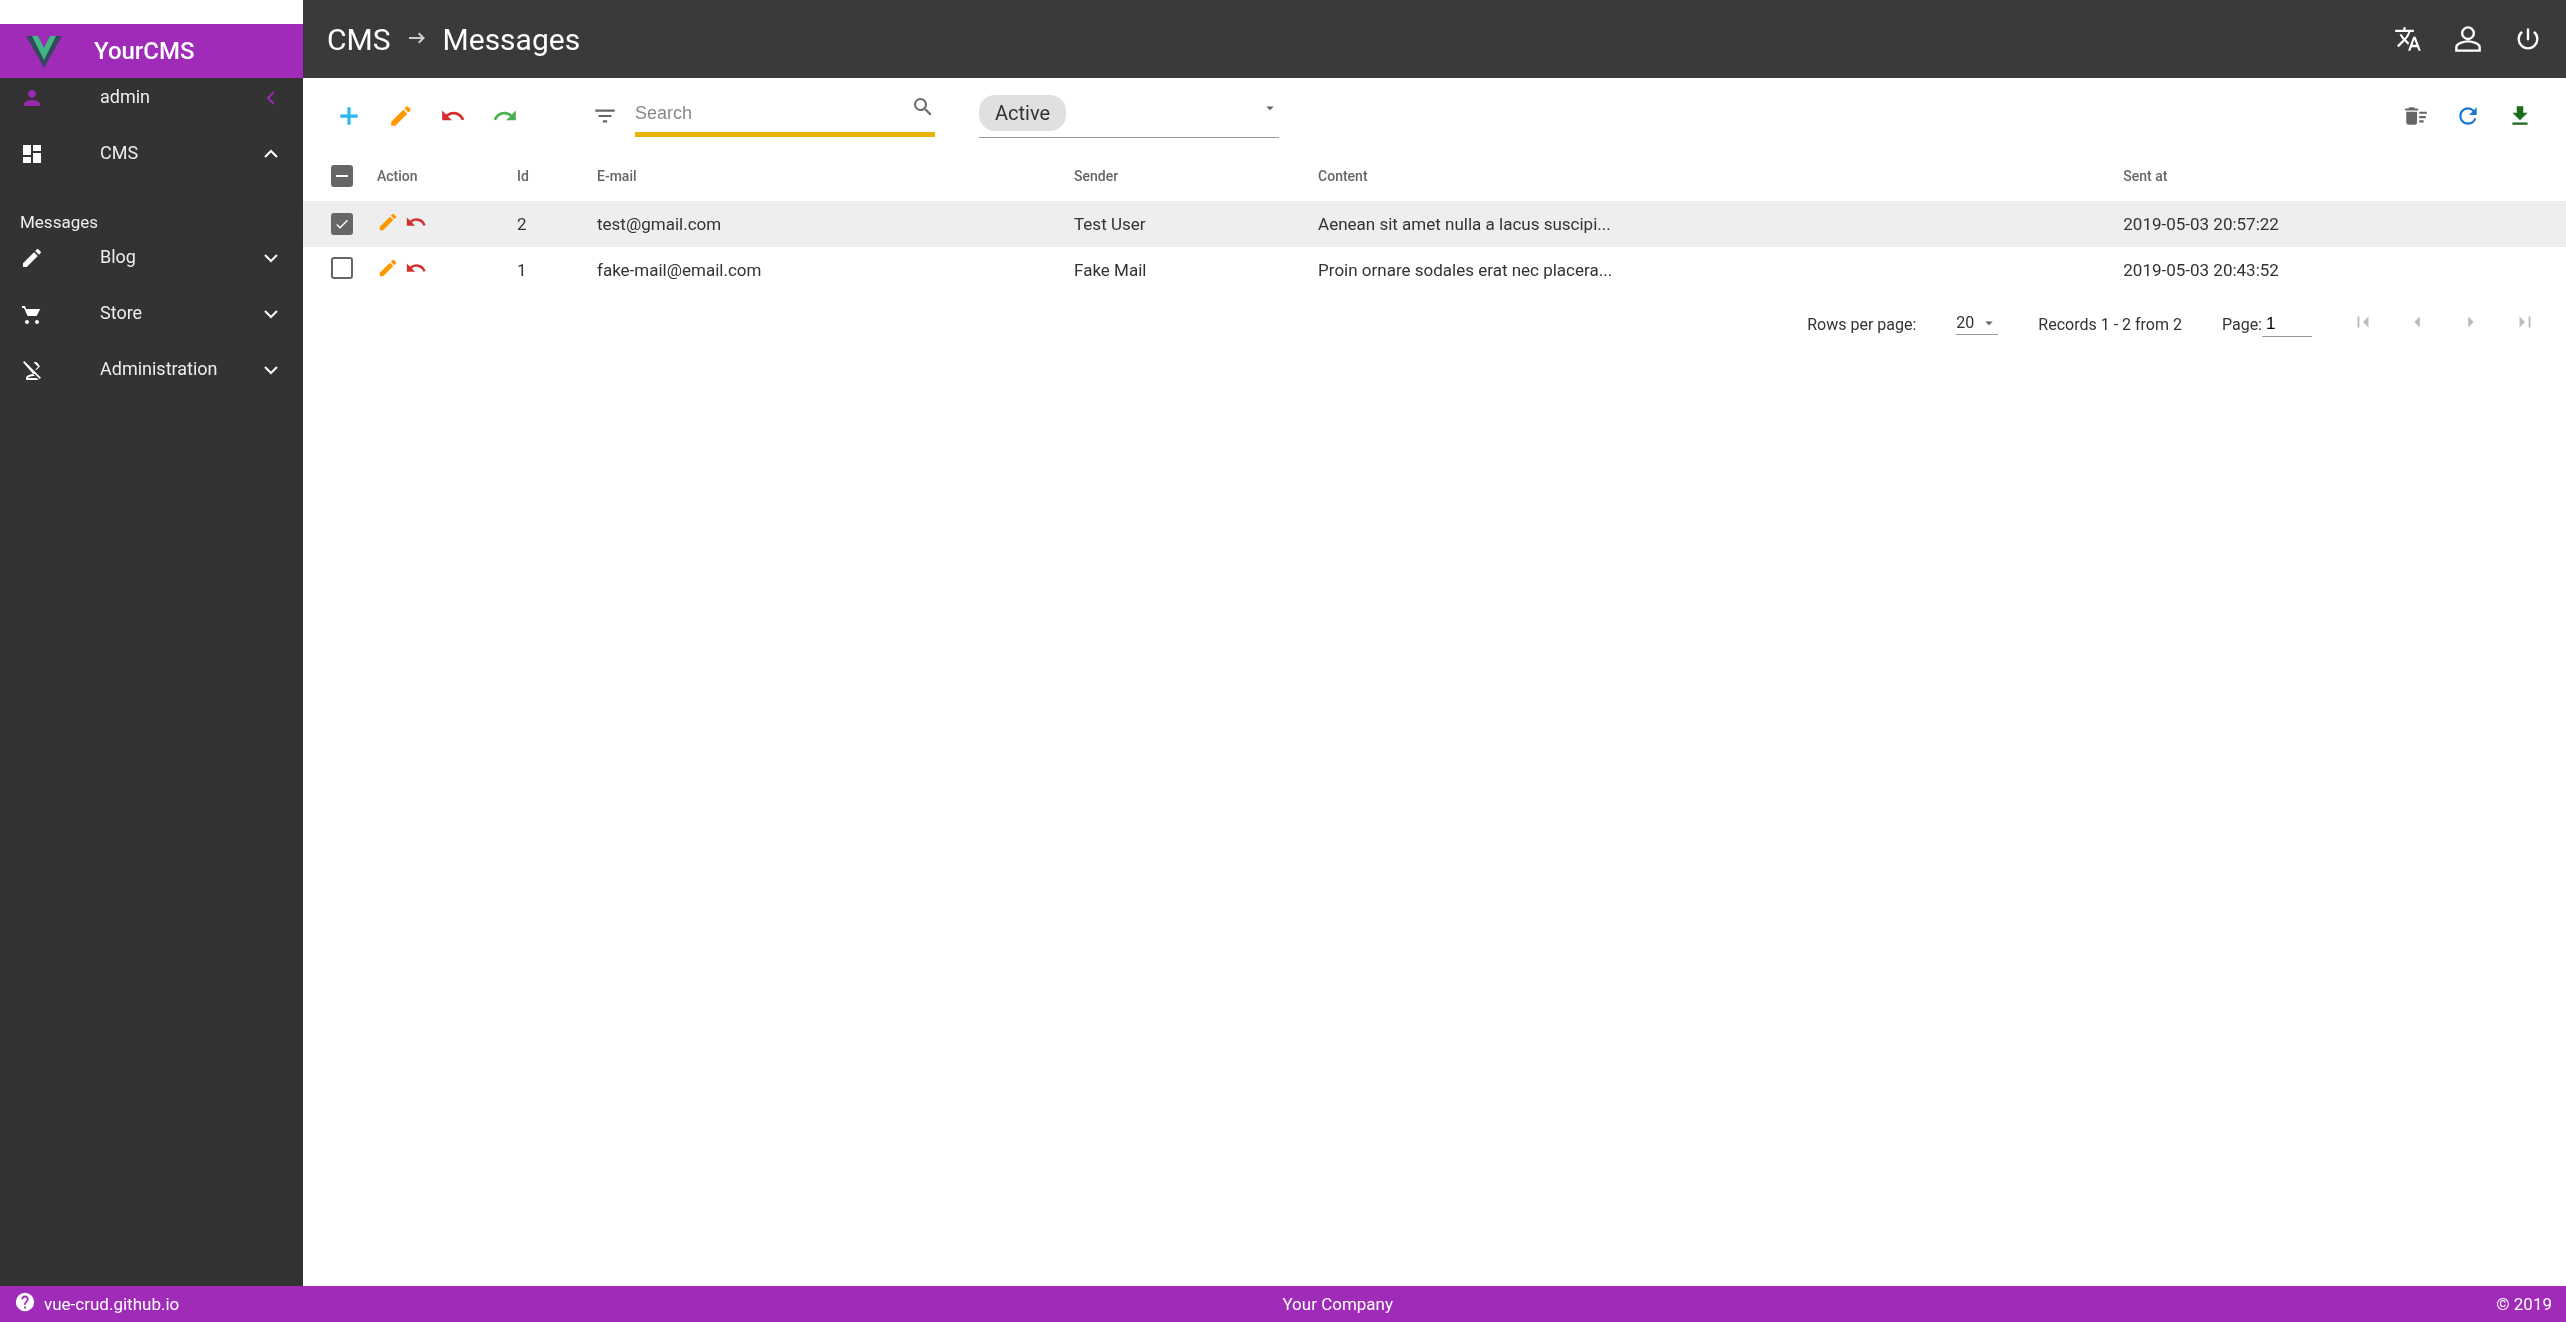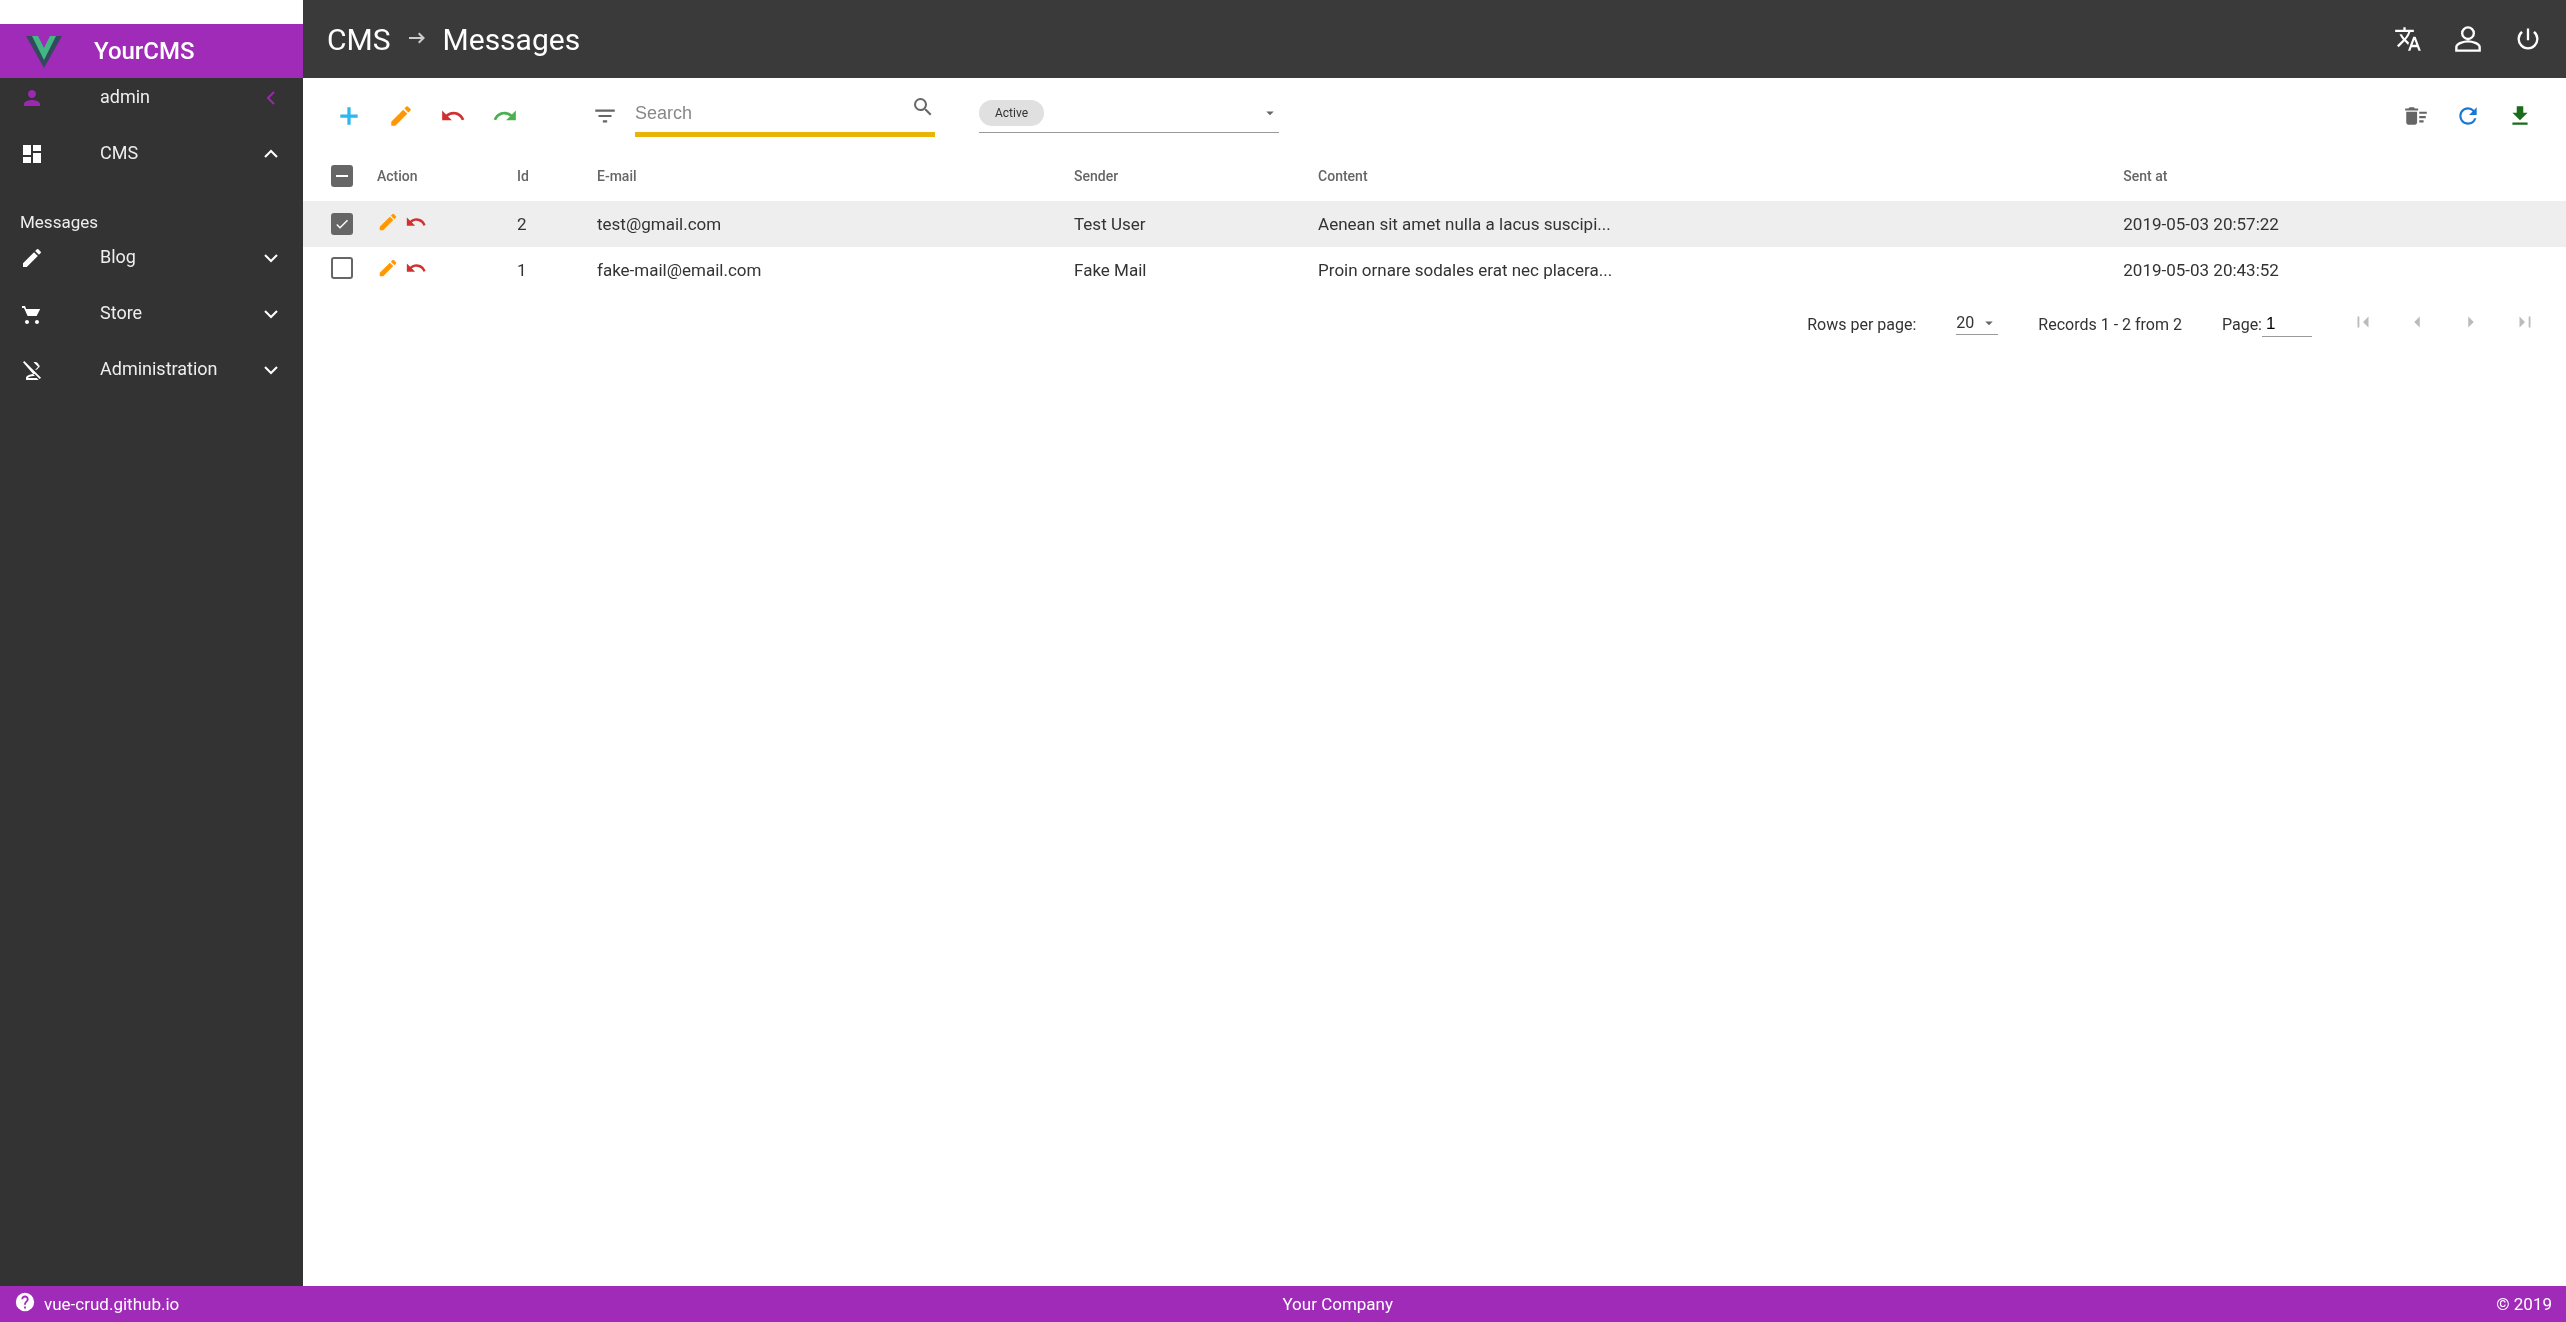--- a/index.html
+++ b/index.html
@@ -47,21 +47,21 @@
 .edit-btn svg { fill: #ff9800; }
 .undo-btn svg { fill: #d32f2f; }
 .redo-btn svg { fill: #4caf50; }
 .filter-btn svg { fill: #666; }
 .spacer-sm { width: 40px; }
 .search-wrap { position: relative; width: 300px; border-bottom: 5px solid #eab308; display: flex; align-items: flex-start; margin-right: 36px; }
 .search-input { border: none; outline: none; font-size: 18px; padding: 8px 0; flex: 1; color: #333; }
 .search-input::placeholder { color: #888; }
 .search-icon svg { width: 24px; height: 24px; fill: #666; }
 .chip-field { width: 300px; border-bottom: 1px solid #999; display: flex; align-items: center; padding-bottom: 6px; position: relative; }
-.chip { background: #e0e0e0; border-radius: 16px; padding: 6px 16px; font-size: 12px; color: #333; }
+.chip { background: #e0e0e0; border-radius: 16px; padding: 6px 16px; font-size: 20px; color: #333; }
 .chip-field .dd svg { width: 18px; height: 18px; fill: #666; position: absolute; right: 0; top: 4px; }
 .spacer { flex: 1; }
 .delete-btn svg { fill: #666; }
 .refresh-btn svg { fill: #1976d2; }
 .download-btn svg { fill: #1a6b1a; }
 
 
 .table { width: 100%; border-collapse: collapse; }
 .table th { text-align: left; padding: 14px 12px; font-size: 14px; color: #666; font-weight: 500; }
 .table th:first-child { padding-left: 28px; width: 60px; }

